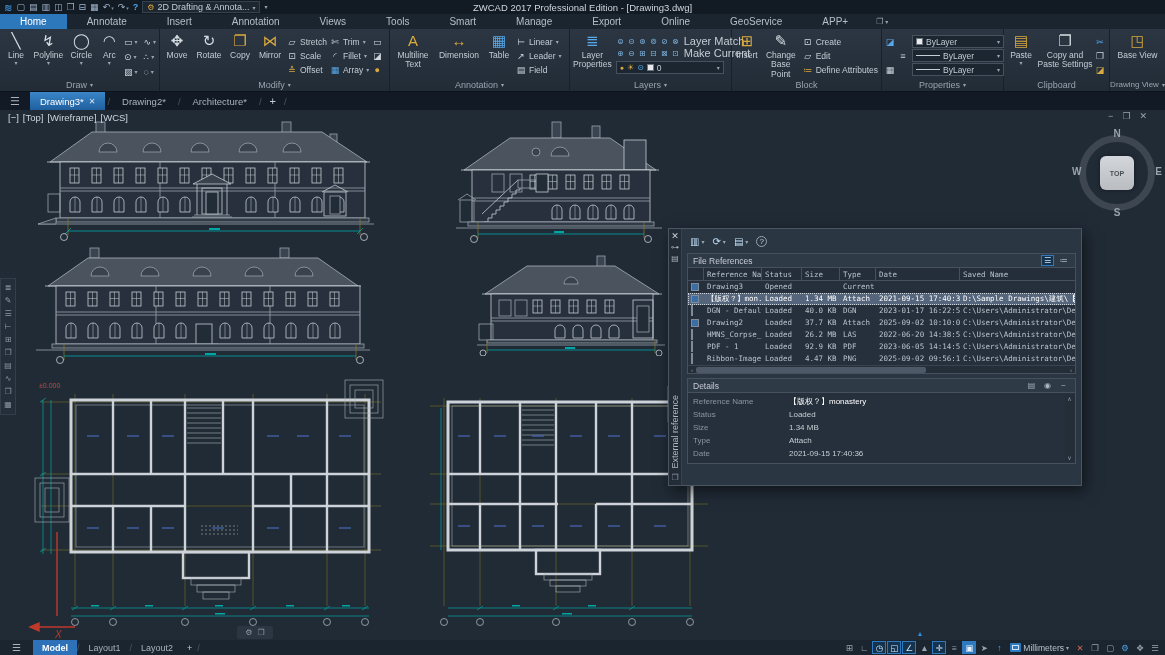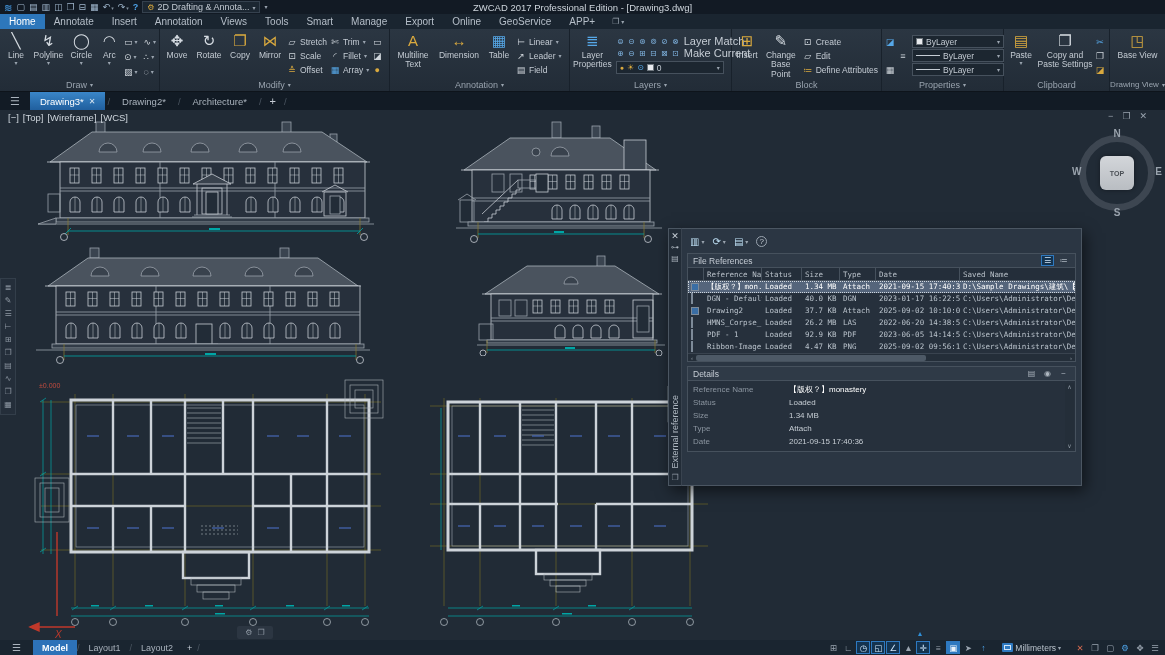--- a/index.html
+++ b/index.html
@@ -13,21 +13,21 @@
   .qi{color:#9fb6cc;font-size:9px;line-height:14px;cursor:default}
   .qi .caret{font-size:5px;color:#7e8b99;margin-left:1px}
   .help-circle{color:#4da3e8;font-weight:bold}
   .ws-dd{display:flex;align-items:center;gap:3px;background:#1c2732;border:1px solid #35414e;height:12px;padding:0 4px;color:#c3cad2}
   .ws-dd .gear{color:#d9a93e;font-size:8px}
   .ws-dd .caret{font-size:6px;color:#9aa4af}
   .titlebar .title{position:absolute;left:0;right:0;text-align:center;color:#cfd6dd;font-size:9.5px;pointer-events:none}
 
   
   .menubar{height:15px;background:#1a2530;display:flex;align-items:stretch;font-size:10px}
-  .mtab{display:flex;align-items:center;padding:0 9px;color:#b6bfc9;cursor:default}
+  .mtab{display:flex;align-items:center;padding:0 20px;color:#b6bfc9;cursor:default}
   .mtab.active{background:#2d77bb;color:#fff}
   .menu-extra{display:flex;align-items:center;gap:2px;margin-left:8px;color:#9aa4af;font-size:8px}
   .menu-extra .caret{font-size:6px}
 
   
   .ribbon{height:63px;background:linear-gradient(#2b3642,#222c37);display:flex;border-bottom:1px solid #0e141b}
   .panel{display:flex;flex-direction:column;border-right:1px solid #18212b}
   .p-body{flex:1;display:flex;align-items:stretch;padding:2px 3px 0;gap:3px}
   .p-label{height:13px;font-size:9px;color:#99a3ae;display:flex;align-items:center;justify-content:center;gap:3px}
   .p-label .caret{font-size:6px}
@@ -121,21 +121,21 @@
   .statusbar .ham{padding:0 12px;font-size:10px}
   .stab{display:flex;align-items:center;height:15px;padding:0 9px;color:#a9b2bc;font-size:9px}
   .stab.active{background:#2d72b8;color:#fff;font-weight:bold}
   .ssep{color:#4a5560}
   .splus{color:#c5ccd4;padding:0 5px}
   .s-right{margin-left:auto;display:flex;align-items:center;gap:1px;padding-right:3px}
   .sic{width:14px;height:13px;display:flex;align-items:center;justify-content:center;font-size:8.5px;color:#9aa4af;border:1px solid transparent}
   .sic.on{border-color:#2e79c0;background:#14334f;color:#cfe4f7}
   .sic.fill{background:#2e79c0;color:#eaf3fb}
   .sic.red{color:#d4694f}.sic.bluish{color:#4da3e8}
-  .units{display:flex;align-items:center;gap:2px;color:#b9c2cb;font-size:8.5px;margin:0 11px;white-space:nowrap}
+  .units{display:flex;align-items:center;gap:2px;color:#b9c2cb;font-size:8.5px;margin:0 3px;white-space:nowrap}
   .units .badge{background:#2e79c0;width:11px;height:9px;border-radius:1px;display:inline-block;position:relative}
   .units .badge::after{content:"";position:absolute;left:2px;top:2px;right:2px;bottom:2px;border:1px solid #cfe4f7}
   .units .caret{font-size:6px}
 </style>
 </head>
 <body>
 
 <div id="app">
 
   <div class="titlebar">
@@ -1032,20 +1032,31 @@
           </div>
           <div class="xt-head">
             <div></div>
             <div>Reference Name</div>
             <div>Status</div>
             <div>Size</div>
             <div>Type</div>
             <div>Date</div>
             <div style="border-right:none">Saved Name</div>
           </div>
+          <div class="xt-row">
+            <div>
+                <span class="fic dwg"></span>
+              </div>
+            <div>Drawing3</div>
+              <div>Opened</div>
+              <div></div>
+              <div>Current</div>
+              <div></div>
+              <div></div>
+          </div>
           <div class="xt-row sel">
             <div>
                 <span class="fic dwg"></span>
               </div>
             <div>【版权？】mon...</div>
               <div>Loaded</div>
               <div>1.34 MB</div>
               <div>Attach</div>
               <div>2021-09-15 17:40:36</div>
               <div>D:\Sample Drawings\建筑\【版权？】m</div>

